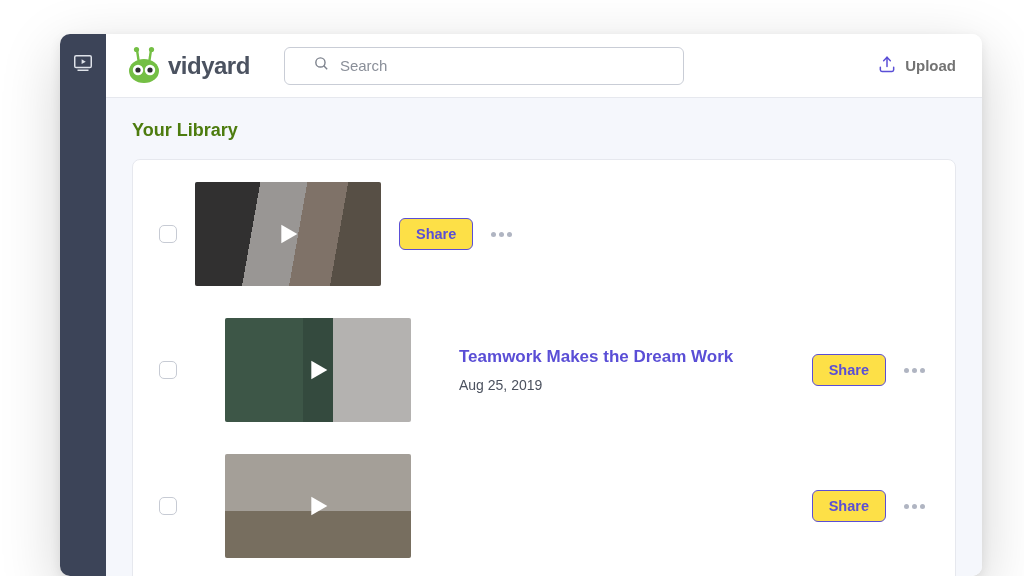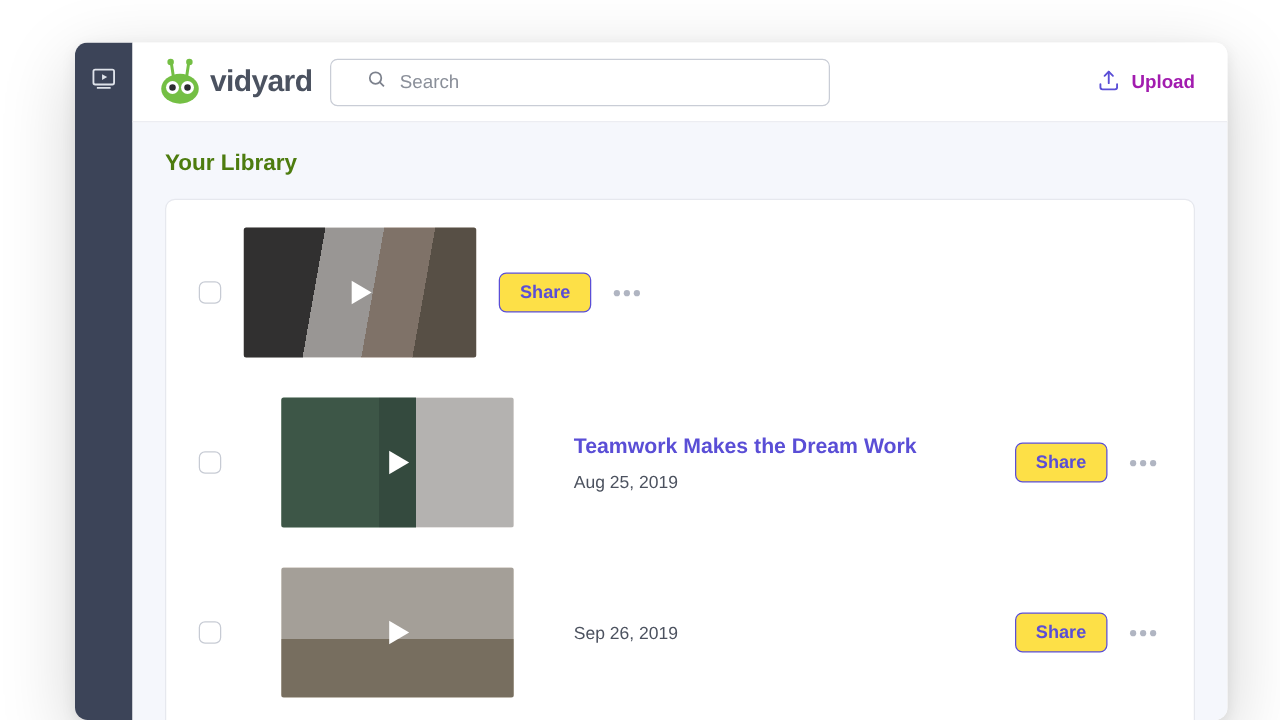--- a/index.html
+++ b/index.html
@@ -31,21 +31,21 @@
     }
     .rail-icon { color: #dfe3ea; }
     .main { flex: 1; display: flex; flex-direction: column; }
     .topbar {
       height: 64px;
       display: flex;
       align-items: center;
       padding: 0 22px 0 18px;
       border-bottom: 1px solid #e6e8ee;
       background: #fff;
-      gap: 10px;
+      gap: 30px;
     }
     .brand { display: flex; align-items: center; gap: 4px; }
     .brand-mark { width: 40px; height: 40px; position: relative; }
     .brand-word {
       font-size: 24px; font-weight: 600; color: #4b5260; letter-spacing: -0.5px;
     }
     .search {
       flex: 0 0 400px;
       height: 38px;
       border: 1px solid #c9cdd6;
@@ -56,21 +56,21 @@
       gap: 10px;
       margin-left: 4px;
     }
     .search input {
       border: none; outline: none; font-size: 15px; color: #333; flex: 1; background: transparent;
     }
     .search input::placeholder { color: #8a8f99; }
     .spacer { flex: 1; }
     .upload {
       display: flex; align-items: center; gap: 8px;
-      color: #a21caf; font-weight: 600; font-size: 15px;
+      color: #737373; font-weight: 600; font-size: 15px;
       cursor: pointer; padding: 6px 4px;
     }
 
     .content {
       flex: 1;
       background: #f5f7fc;
       padding: 22px 26px 0 26px;
       overflow: hidden;
     }
     .page-title {
@@ -243,21 +243,20 @@
         </div>
 
         <div class="row">
           <div class="chk"></div>
           <div class="thumb t2">
             <svg width="32" height="32" viewBox="0 0 24 24">
                 <polygon points="7,5 19,12 7,19" fill="#fff"></polygon>
               </svg>
           </div>
           <div class="meta">
-            <div class="date">Sep 26, 2019</div>
           </div>
           <div class="actions">
             <button class="share-btn">Share</button>
             <div class="more">
                 <span></span>
                 <span></span>
                 <span></span>
               </div>
           </div>
         </div>

